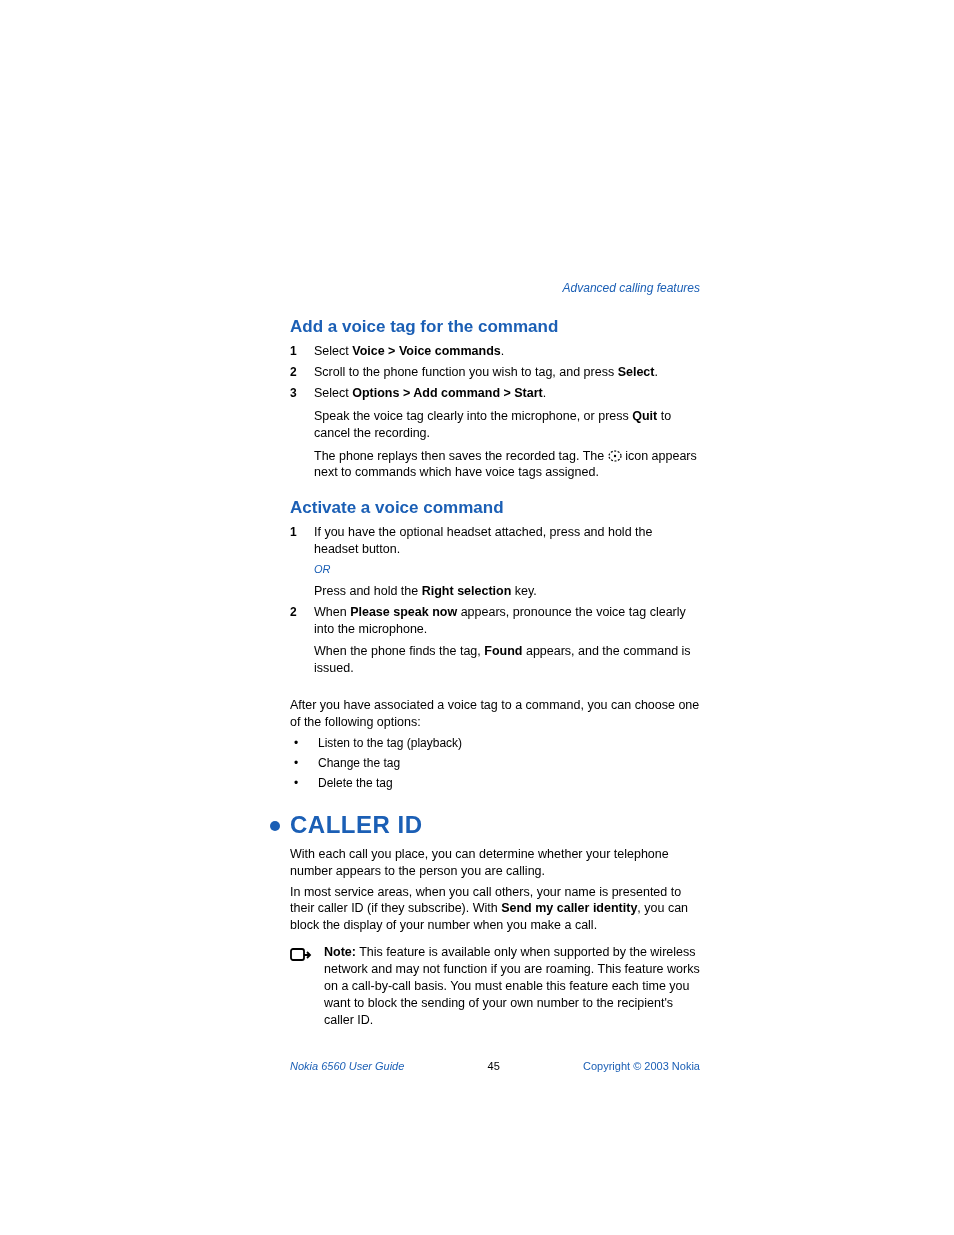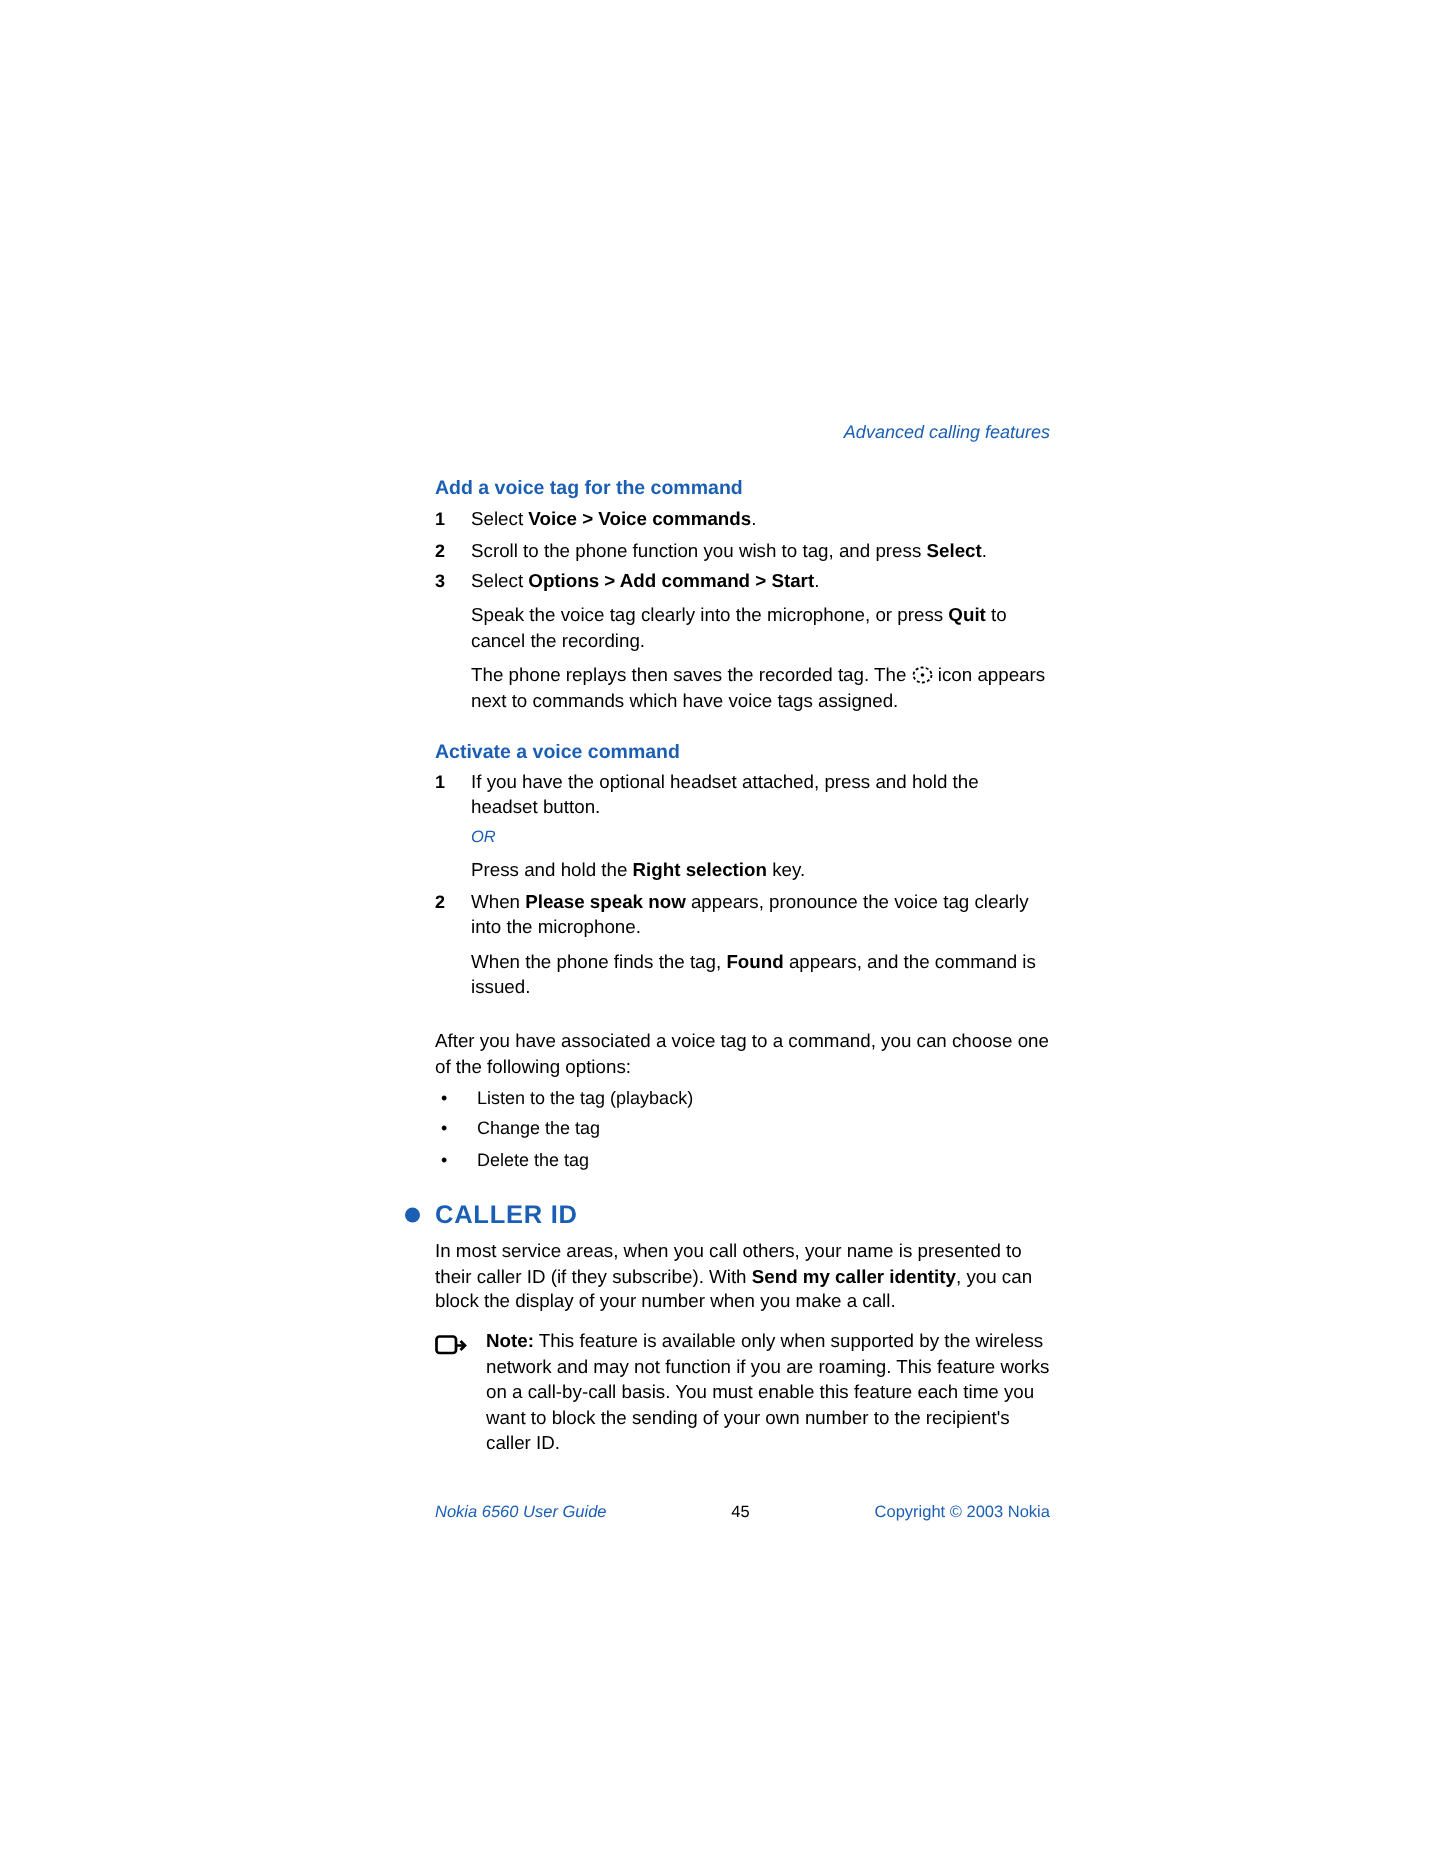--- a/index.html
+++ b/index.html
@@ -26,21 +26,21 @@
     margin-bottom: 20px;
   }
   .content {
     margin-left: 160px;
     width: 410px;
     font-size: 12.5px;
     line-height: 1.35;
   }
   h2.blue {
     color: #1b5fb5;
-    font-size: 13px;
+    font-size: 17px;
     font-weight: bold;
     margin: 0 0 4px 0;
   }
   .ol-row {
     display: flex;
     margin: 4px 0;
   }
   .ol-num {
     width: 24px;
     flex-shrink: 0;
@@ -90,21 +90,21 @@
   }
   .big-bullet {
     width: 10px;
     height: 10px;
     border-radius: 50%;
     background: #1b5fb5;
     margin-right: 10px;
   }
   h1.caller {
     color: #1b5fb5;
-    font-size: 17px;
+    font-size: 24px;
     font-weight: bold;
     margin: 0;
     letter-spacing: 0.5px;
   }
   .note-row {
     display: flex;
     margin-top: 10px;
   }
   .note-icon {
     width: 34px;
@@ -197,20 +197,21 @@
     </div>
     <div class="bul-row">
       <div class="bul-dot">•</div>
       <div class="bul-body">Delete the tag</div>
     </div>
 
     <div class="section-bullet">
       <div class="big-bullet"></div>
       <h1 class="caller">CALLER ID</h1>
     </div>
+    <div class="para">With each call you place, you can determine whether your telephone number appears to the person you are calling.</div>
     <div class="para"><span>In most service areas, when you call others, your name is presented to their caller ID (if they subscribe). With </span><strong>Send my caller identity</strong><span>, you can block the display of your number when you make a call.</span></div>
 
     <div class="note-row">
       <div class="note-icon">
         <svg width="22" height="18" viewBox="0 0 22 18">
             <rect x="1" y="3" width="13" height="11" rx="2" fill="none" stroke="#000" stroke-width="1.8"></rect>
             <path d="M14 9 L20 9 M17 6 L20 9 L17 12" fill="none" stroke="#000" stroke-width="1.8"></path>
           </svg>
       </div>
       <div class="note-body"><strong>Note:</strong><span> This feature is available only when supported by the wireless network and may not function if you are roaming. This feature works on a call-by-call basis. You must enable this feature each time you want to block the sending of your own number to the recipient's caller ID.</span></div>

